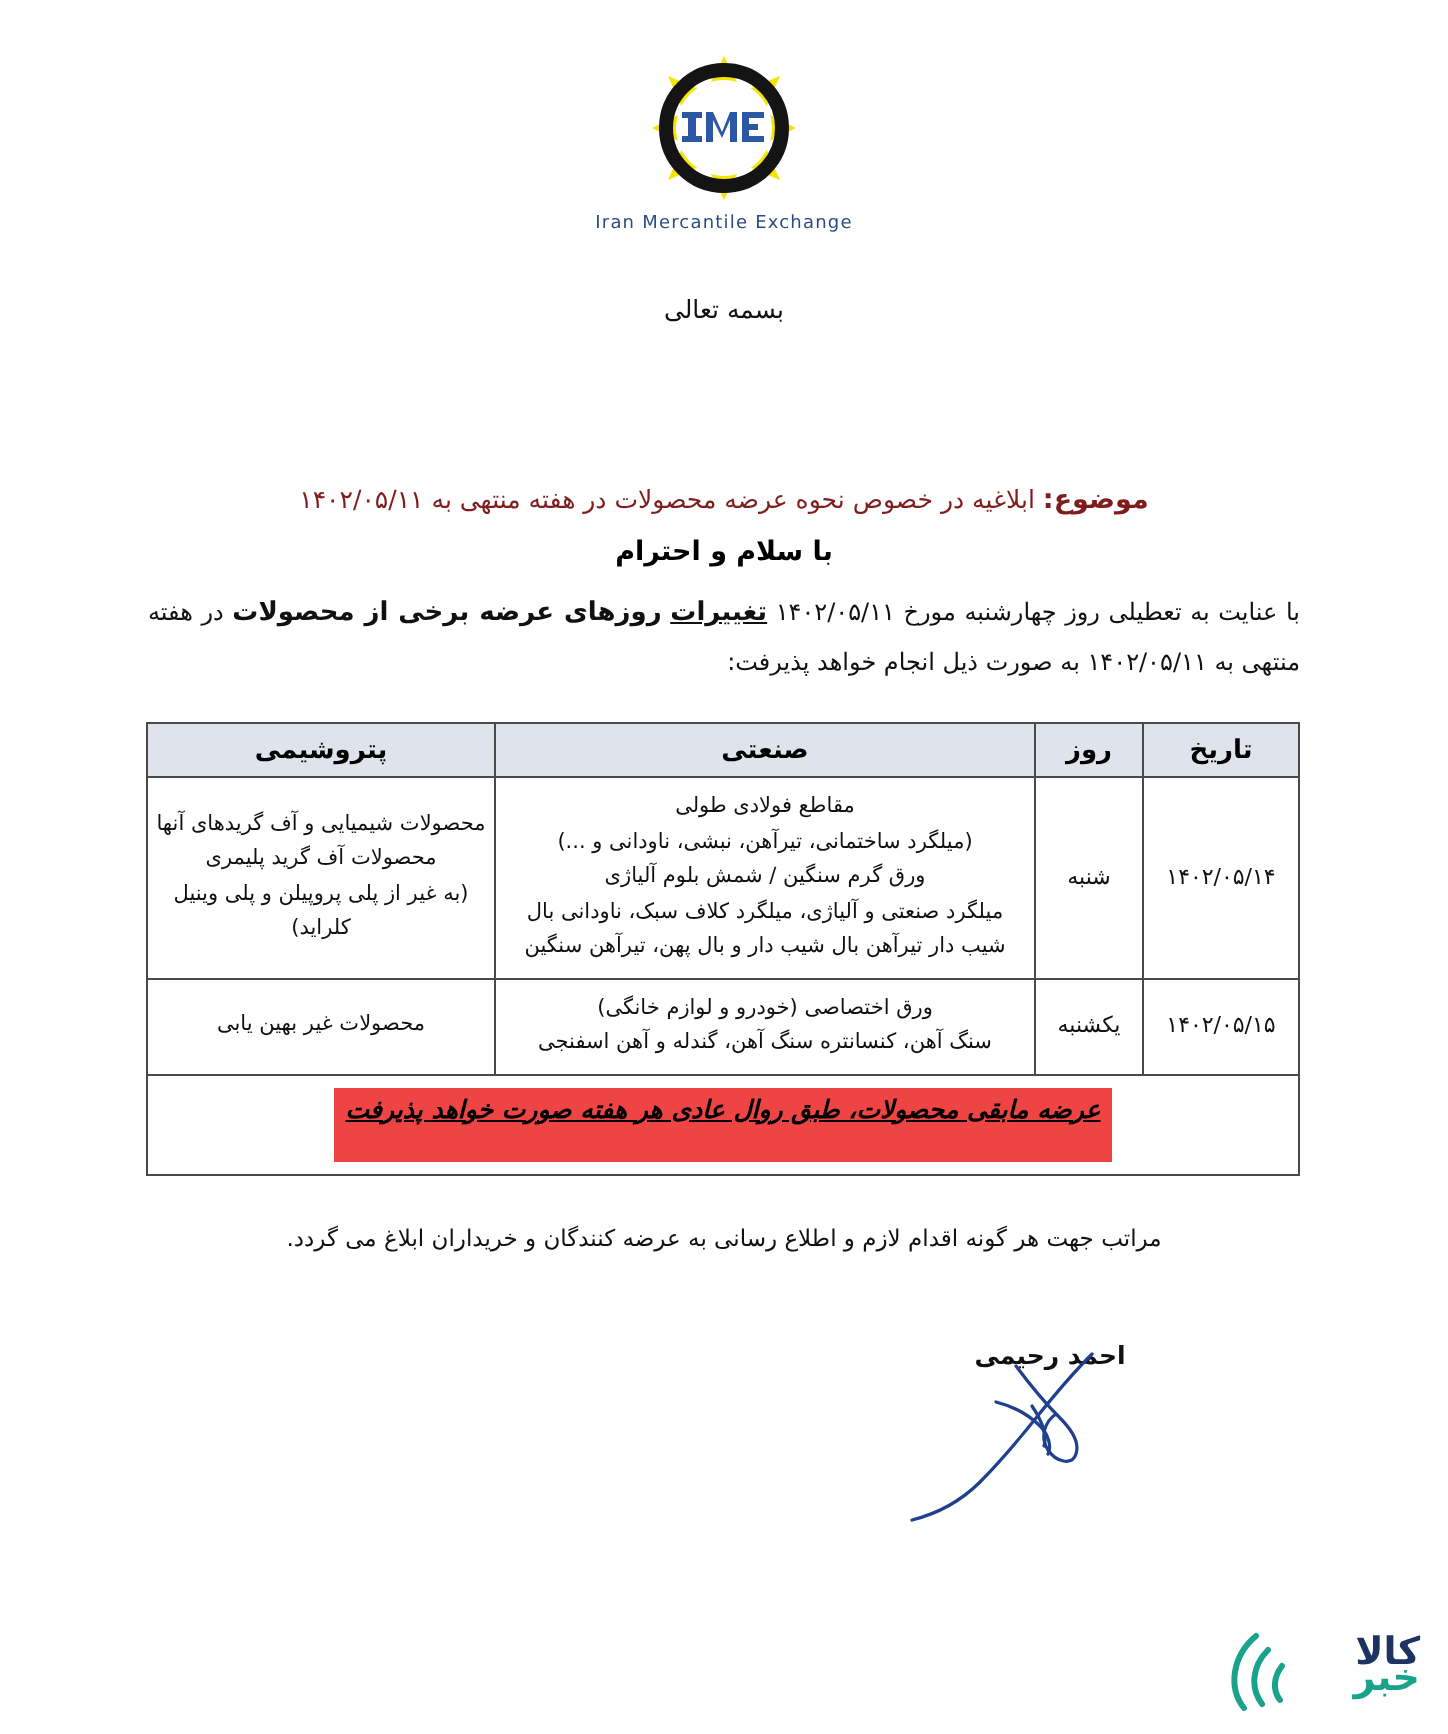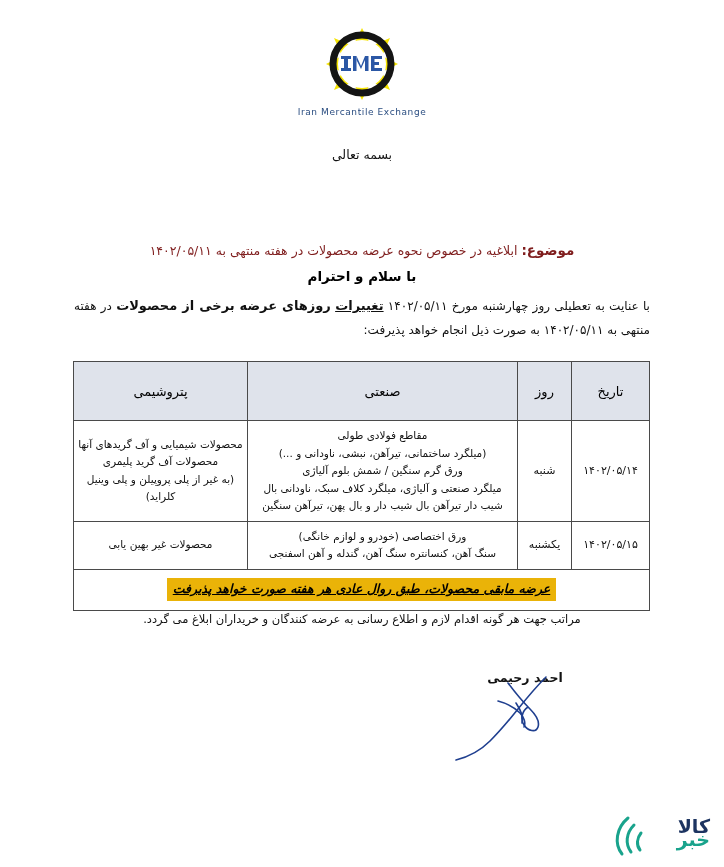--- a/index.html
+++ b/index.html
@@ -153,24 +153,24 @@
   }
   .offer-table th,
   .offer-table td {
     border: 1px solid #4a4a4a;
     vertical-align: middle;
     text-align: center;
   }
   .offer-table thead th {
     background: #dfe3eb;
     font-size: 13px;
-    font-weight: normal;
+    font-weight: bold;
     color: #000;
     height: 26px;
-    padding: 16px 3px;
+    padding: 0 3px;
   }
   .col-date  { width: 78px; }
   .col-day   { width: 54px; }
   .col-ind   { width: 270px; }
   .col-petro { width: 174px; }
 
   .offer-table tbody td {
     font-size: 10.5px;
     line-height: 17.5px;
     color: #111;
@@ -184,27 +184,27 @@
   .cell-lines span { display: block; }
 
   .note-row td {
     padding: 0;
     height: 28px;
     border: 1px solid #4a4a4a;
     text-align: center;
   }
   .note-text {
     display: inline-block;
-    background: #eab308;
+    background: #ef4444;
     font-size: 12.5px;
     font-weight: bold;
     font-style: italic;
     text-decoration: underline;
     color: #000;
-    padding: 2px 6px 3px 6px;
+    padding: 2px 6px 17px 6px;
     line-height: 18px;
     white-space: nowrap;
   }
 
   
   .closing {
     position: absolute;
     top: 612px;
     right: 74px;
     width: 576px;

